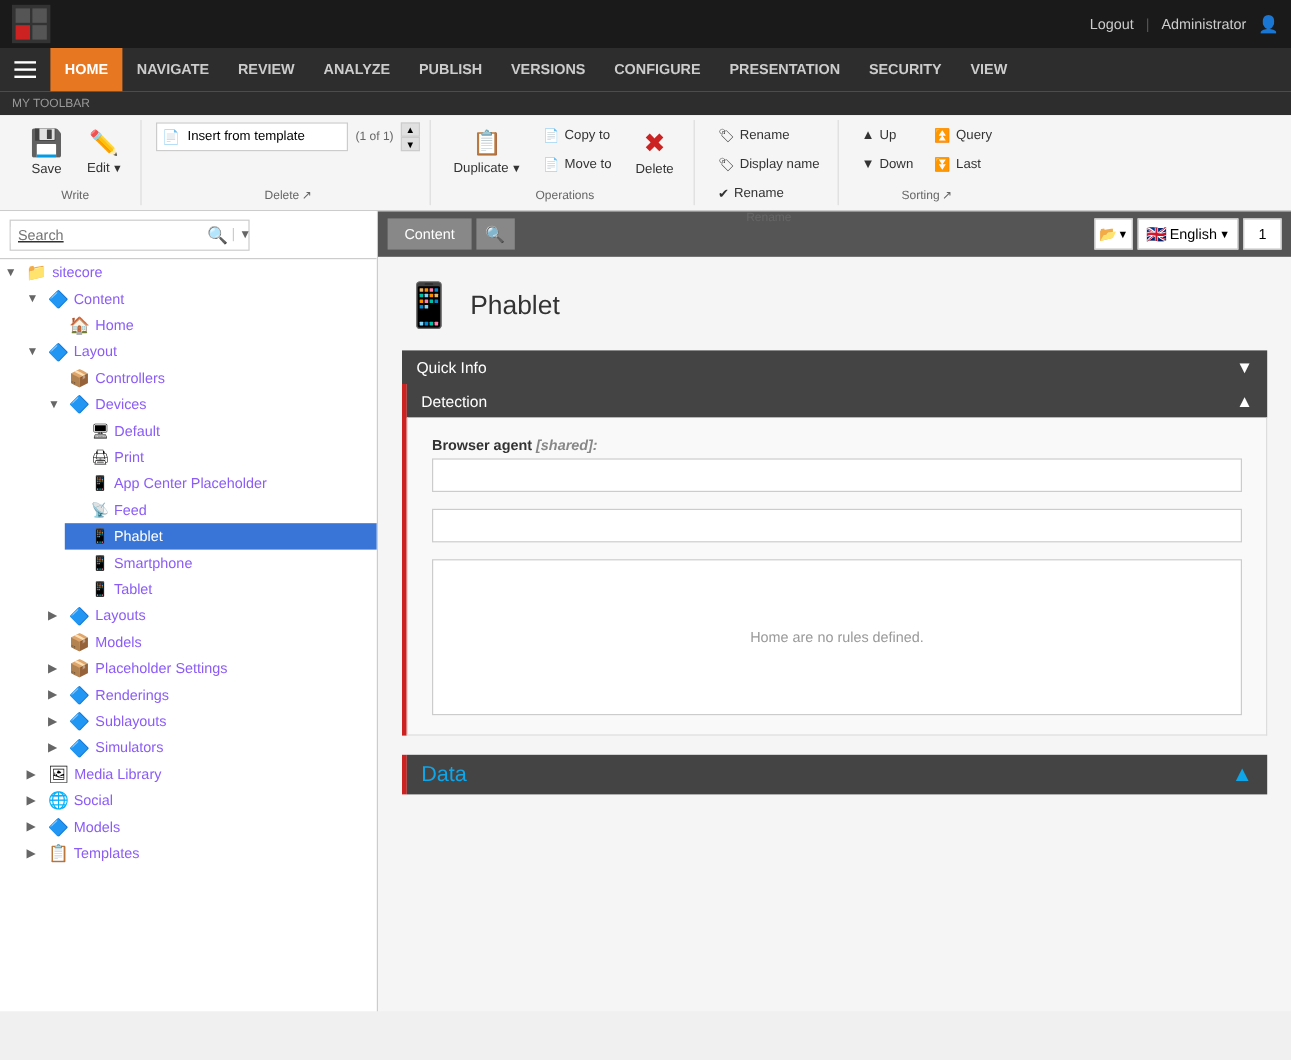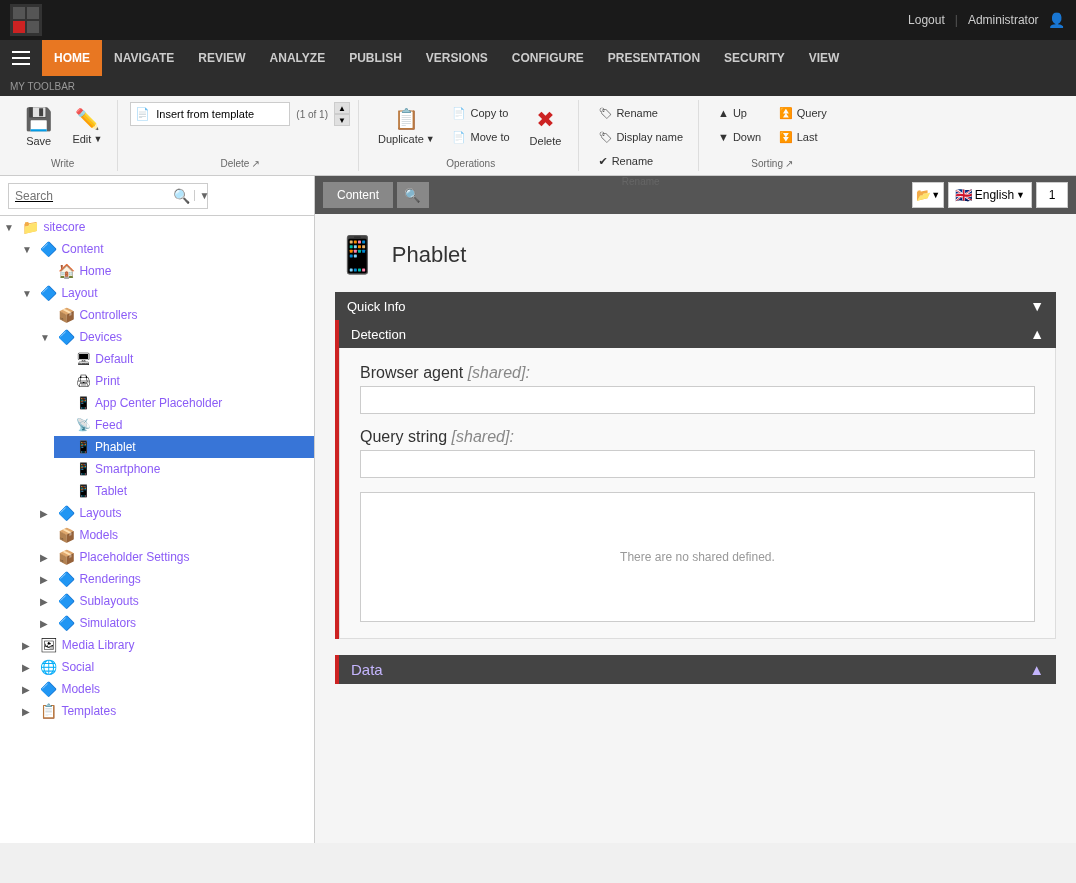--- a/index.html
+++ b/index.html
@@ -201,37 +201,37 @@
     
     .section-header {
       display: flex; align-items: center; justify-content: space-between;
       background: #888; color: white; padding: 6px 12px; cursor: pointer;
       margin-bottom: 0; font-size: 13px;
     }
     .section-header.dark { background: #444; }
     .section-header .toggle-icon { font-size: 14px; }
     .section-content { background: #f9f9f9; padding: 16px 20px; border: 1px solid #ddd; border-top: none; }
 
-    .field-label { font-size: 16px; color: #333; margin-bottom: 4px; }
+    .field-label { font-size: 12px; color: #333; margin-bottom: 4px; font-weight: bold; }
     .field-label .shared { color: #888; font-style: italic; }
     .field-input {
       width: 100%; height: 28px; border: 1px solid #ccc; background: white;
       padding: 0 6px; font-size: 12px; margin-bottom: 14px;
     }
     .rule-label { font-size: 12px; color: #333; margin-bottom: 4px; }
     .edit-rule-link { color: #cc2222; font-size: 12px; cursor: pointer; text-decoration: none; display: block; margin-bottom: 6px; }
     .rules-box {
       border: 1px solid #ccc; background: white; min-height: 130px;
       display: flex; align-items: center; justify-content: center; color: #999; font-size: 12px;
     }
 
     .data-section-header {
       display: flex; align-items: center; justify-content: space-between;
-      background: #444; color: #c4b5fd; padding: 6px 12px; cursor: pointer;
-      font-size: 15px; margin-top: 0;
+      background: #444; color: #0ea5e9; padding: 6px 12px; cursor: pointer;
+      font-size: 18px; margin-top: 0;
     }
     .section-left-accent { border-left: 4px solid #cc2222; }
   </style>
 </head>
 <body>
 
 <div class="top-bar">
   <div class="top-bar-logo">
     <div class="logo-cell"></div>
     <div class="logo-cell"></div>
@@ -584,29 +584,25 @@
         </div>
         <div class="section-content">
           
           <div class="field-label">
             <span>Browser agent</span>
             <span class="shared">[shared]:</span>
           </div>
           <input class="field-input" type="text" value="" style="">
 
           
-          <div class="field-label">
-            <span>Query string</span>
-            <span class="shared">[shared]:</span>
-          </div>
           <input class="field-input" type="text" value="" style="">
 
           
           <div class="rules-box">
-            <span>There are no shared defined.</span>
+            <span>Home are no rules defined.</span>
           </div>
         </div>
       </div>
 
       <div class="section-left-accent" style="margin-top:16px;">
         <div class="data-section-header">
           <span>Data</span>
           <span class="toggle-icon">▲</span>
         </div>
       </div>

